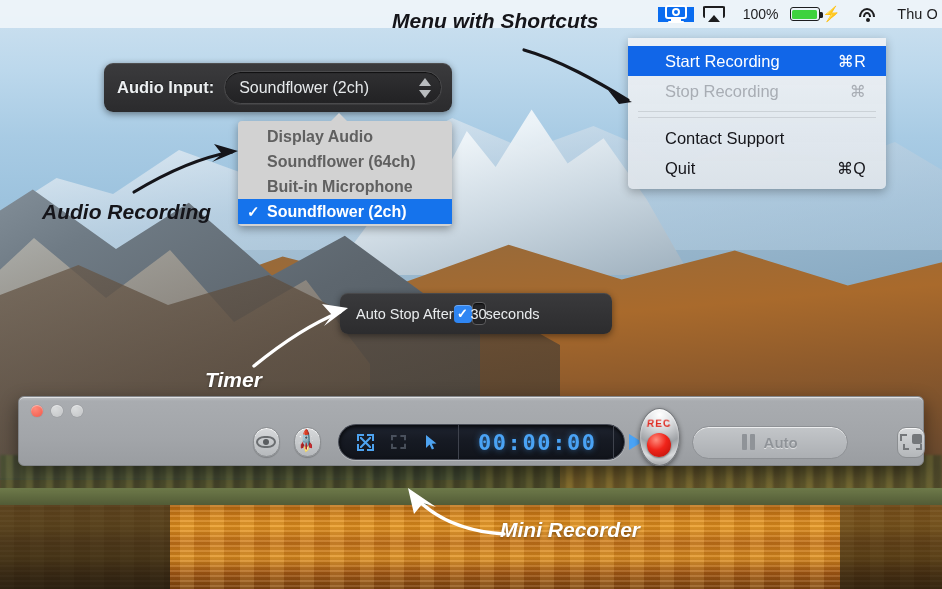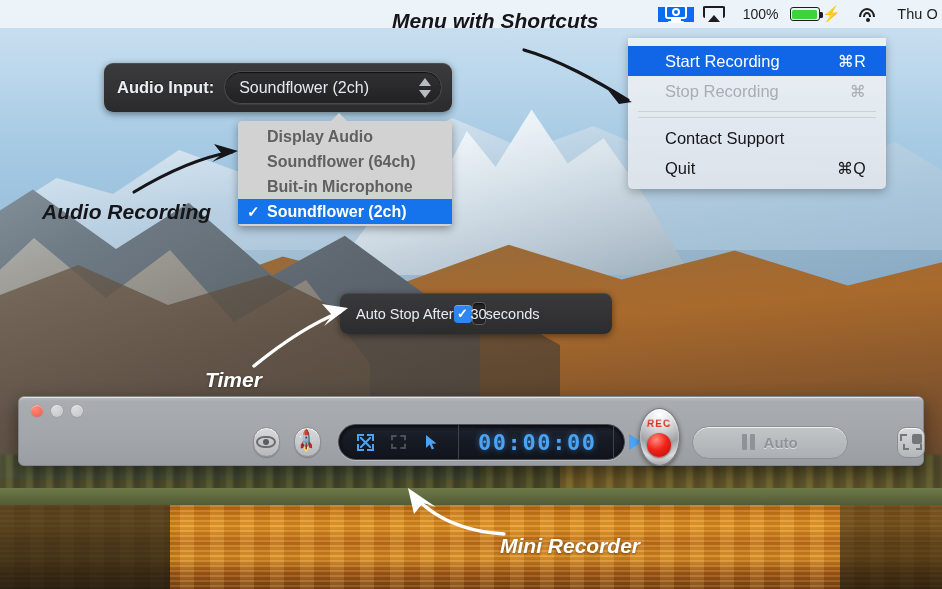--- a/index.html
+++ b/index.html
@@ -529,19 +529,19 @@
     <path d="M6 52 C 36 34, 68 18, 104 12" stroke="#15151a" stroke-width="3.2" fill="none" stroke-linecap="round"></path>
     <path d="M110 11 L 86 4 L 94 14 L 84 22 Z" fill="#15151a"></path>
   </svg>
 
   <div class="anno white" style="left:205px; top:368px;">Timer</div>
   <svg class="annosvg" style="left:248px; top:300px;" width="110" height="72">
     <path d="M6 66 C 28 48, 58 26, 92 12" stroke="#ffffff" stroke-width="3.4" fill="none" stroke-linecap="round"></path>
     <path d="M100 8 L 74 4 L 84 15 L 76 26 Z" fill="#ffffff"></path>
   </svg>
 
-  <div class="anno white" style="left:500px; top:518px;margin-top:16px;">Mini Recorder</div>
+  <div class="anno white" style="left:500px; top:518px;">Mini Recorder</div>
   <svg class="annosvg" style="left:392px; top:482px;" width="120" height="62">
     <path d="M112 52 C 80 50, 46 40, 22 14" stroke="#ffffff" stroke-width="3.4" fill="none" stroke-linecap="round"></path>
     <path d="M16 6 L 22 32 L 31 21 L 44 25 Z" fill="#ffffff"></path>
   </svg>
 
 </div>
 
 </body></html>

